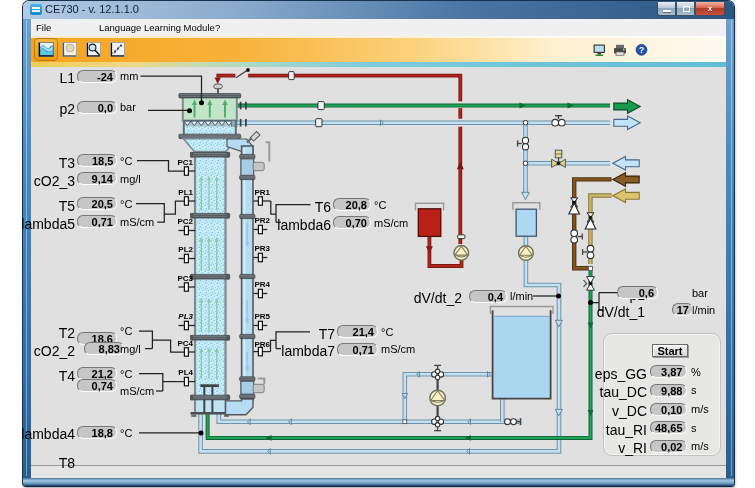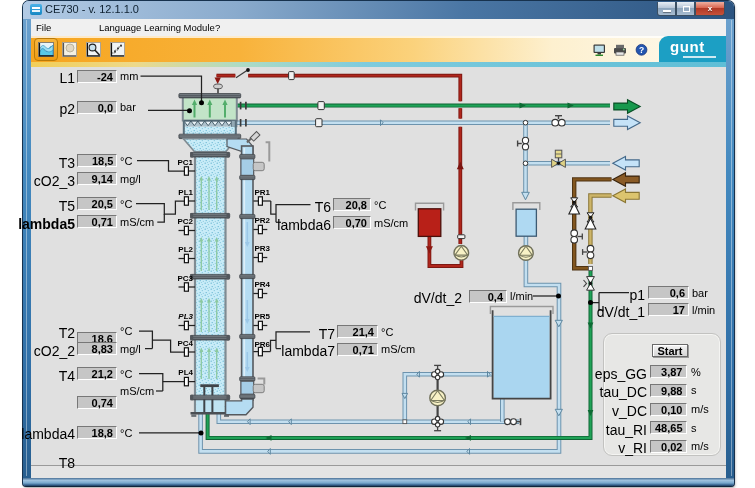--- a/index.html
+++ b/index.html
@@ -29,21 +29,21 @@
 #gunttxt{position:absolute;left:11px;top:2px;color:#fff;font-size:15px;font-weight:bold;letter-spacing:0.6px;}
 #guntsub{position:absolute;left:24px;top:19.5px;width:33px;height:2.5px;background:#cde9f2;}
 #strip{position:absolute;left:31px;top:62px;width:695px;height:5px;background:linear-gradient(90deg,#f2ce58 0%,#edd98a 15%,#aedbc4 30%,#7fcbdd 48%,#5fbed6 100%);}
 #client{position:absolute;left:31px;top:67px;width:695px;height:398px;background:#e0e0e0;}
 #statusline{position:absolute;left:31px;top:465px;width:695px;height:1px;background:#9a9a9a;}
 #status{position:absolute;left:31px;top:466px;width:695px;height:13px;background:#e4e4e4;}
 #tbsel{position:absolute;left:34px;top:38px;width:24px;height:23px;border:1px solid #b97a08;border-radius:4px;background:linear-gradient(180deg,#f7b63f,#ef9a10);}
 
 .lbl{position:absolute;font-size:14px;color:#000;text-align:right;white-space:nowrap;}
 .unit{position:absolute;font-size:11px;color:#000;white-space:nowrap;text-align:left;}
-.vbox{position:absolute;width:40px;height:13px;background:#c6c6c6;border-top:1px solid #777;border-left:1px solid #777;border-bottom:1px solid #fff;border-right:1px solid #fff;font-size:11px;font-weight:bold;color:#000;text-align:right;padding-right:3px;line-height:12px;}
+.vbox{position:absolute;width:40px;height:13px;background:#c6c6c6;border-top:1px solid #777;border-left:1px solid #777;border-bottom:1px solid #fff;border-right:1px solid #fff;font-size:11px;font-weight:bold;color:#000;text-align:right;padding-right:3px;line-height:12px;border-radius:6px;}
 .plbl{position:absolute;font-size:8px;font-weight:bold;color:#000;white-space:nowrap;}
 #panel{position:absolute;left:603px;top:333px;width:118px;height:123px;background:#e7e7e5;border:1px solid #c2c2c0;border-radius:9px;box-shadow:inset 0 0 0 1px #f4f4f2;}
 #startbtn{position:absolute;left:652px;top:344px;width:36px;height:13px;background:linear-gradient(180deg,#f4f4f4,#d6d6d6);border:1px solid #6a6a6a;box-shadow:inset 1px 1px 0 #fff, 1px 1px 0 #9a9a9a;font-size:11px;font-weight:bold;text-align:center;line-height:12px;}
 #bborder{position:absolute;left:23px;top:477.5px;width:711px;height:8.5px;background:linear-gradient(180deg,#4a7096 0%,#9ec2de 30%,#78a9ce 62%,#35618c 88%,#1d3d5e 100%);border-radius:0 0 3px 3px;box-shadow:0 1px 1px rgba(0,0,0,0.25);}
 #lhl{position:absolute;left:25.5px;top:20px;width:1.8px;height:456px;background:rgba(255,255,255,0.4);}
 #rhl{position:absolute;left:730.5px;top:20px;width:1.8px;height:456px;background:rgba(255,255,255,0.4);}
 svg{position:absolute;left:0;top:0;}
 </style>
 </head>
 <body>
@@ -63,24 +63,20 @@
     </div>
   <div id="menubar">
     <span class="mi" style="left:5px;">File</span>
     <span class="mi" style="left:10px;margin-top:48px;">Modules</span>
     <span class="mi" style="left:68px;">Language</span>
     <span class="mi" style="left:113px;">Learning Module</span>
     <span class="mi" style="left:184px;">?</span>
   </div>
   <div id="toolbar"></div>
   <div id="tbsel"></div>
-  <div id="guntblk">
-      <div id="gunttxt">gunt</div>
-      <div id="guntsub"></div>
-    </div>
   <div id="strip"></div>
   <div id="client"></div>
   <div id="statusline"></div>
   <div id="status"></div>
   <div id="bborder"></div>
   <div id="lhl"></div>
   <div id="rhl"></div>
 
   <svg id="dsvg" width="755" height="488" viewBox="0 0 755 488">
 <defs>
@@ -456,38 +452,38 @@
   <div class="unit" style="left:120px;top:154.5px;">°C</div>
 
   <div class="lbl" style="right:680px;top:172.5px;">cO2_3</div>
   <div class="vbox" style="left:77px;top:172px;">9,14</div>
   <div class="unit" style="left:120px;top:172.5px;">mg/l</div>
 
   <div class="lbl" style="right:680px;top:197.5px;">T5</div>
   <div class="vbox" style="left:77px;top:197px;">20,5</div>
   <div class="unit" style="left:120px;top:197.5px;">°C</div>
 
-  <div class="lbl" style="right:680px;top:215.5px;font-weight:bold;">lambda5</div>
+  <div class="lbl" style="right:680px;top:215.5px;">lambda5</div>
   <div class="vbox" style="left:77px;top:215px;">0,71</div>
   <div class="unit" style="left:120px;top:215.5px;">mS/cm</div>
 
   <div class="lbl" style="right:680px;top:325px;">T2</div>
   <div class="vbox" style="left:77px;top:332px;">18,6</div>
   <div class="unit" style="left:120px;top:325px;">°C</div>
 
   <div class="lbl" style="right:680px;top:342.5px;">cO2_2</div>
-  <div class="vbox" style="left:77px;top:342px;">8,83</div>
+  <div class="vbox" style="left:84px;top:342px;">8,83</div>
   <div class="unit" style="left:120px;top:342.5px;">mg/l</div>
 
   <div class="lbl" style="right:680px;top:367.5px;">T4</div>
   <div class="vbox" style="left:77px;top:367px;">21,2</div>
   <div class="unit" style="left:120px;top:367.5px;">°C</div>
 
   <div class="lbl" style="right:680px;top:385px;margin-top:41px;">lambda4</div>
-  <div class="vbox" style="left:77px;top:396px;">0,74</div>
+  <div class="vbox" style="left:77px;top:379px;">0,74</div>
   <div class="unit" style="left:120px;top:385px;">mS/cm</div>
 
   <div class="lbl" style="right:680px;top:426.5px;margin-top:28px;">T8</div>
   <div class="vbox" style="left:77px;top:426px;">18,8</div>
   <div class="unit" style="left:120px;top:426.5px;">°C</div>
 
   <div class="lbl" style="right:424px;top:198.5px;">T6</div>
   <div class="vbox" style="left:333px;width:38px;top:198px;">20,8</div>
   <div class="unit" style="left:374px;top:198.5px;">°C</div>
   <div class="lbl" style="right:424px;top:216.5px;">lambda6</div>
@@ -499,24 +495,24 @@
   <div class="unit" style="left:381px;top:325.5px;">°C</div>
   <div class="lbl" style="right:420px;top:343px;">lambda7</div>
   <div class="vbox" style="left:337px;width:41px;top:342.5px;">0,71</div>
   <div class="unit" style="left:381px;top:343px;">mS/cm</div>
 
   <div class="lbl" style="right:293px;top:290px;">dV/dt_2</div>
   <div class="vbox" style="left:469px;width:38px;top:289.5px;">0,4</div>
   <div class="unit" style="left:510px;top:290px;">l/min</div>
 
   <div class="lbl" style="right:110px;top:286.5px;">p1</div>
-  <div class="vbox" style="left:648px;width:41px;top:286px;">0,6</div>
+  <div class="vbox" style="left:617px;width:41px;top:286px;">0,6</div>
   <div class="unit" style="left:692px;top:286.5px;">bar</div>
   <div class="lbl" style="right:110px;top:303.5px;">dV/dt_1</div>
-  <div class="vbox" style="left:648px;width:41px;top:303px;">17</div>
+  <div class="vbox" style="left:672px;width:21px;top:303px;">17</div>
   <div class="unit" style="left:692px;top:303.5px;">l/min</div>
 
   <div id="panel"></div>
   <div id="startbtn">Start</div>
   <div class="lbl" style="right:108px;top:365.5px;">eps_GG</div>
   <div class="vbox" style="left:649.5px;width:37px;top:365px;">3,87</div>
   <div class="unit" style="left:691px;top:365.5px;">%</div>
   <div class="lbl" style="right:108px;top:384px;">tau_DC</div>
   <div class="vbox" style="left:649.5px;width:37px;top:383.5px;">9,88</div>
   <div class="unit" style="left:691px;top:384px;">s</div>

